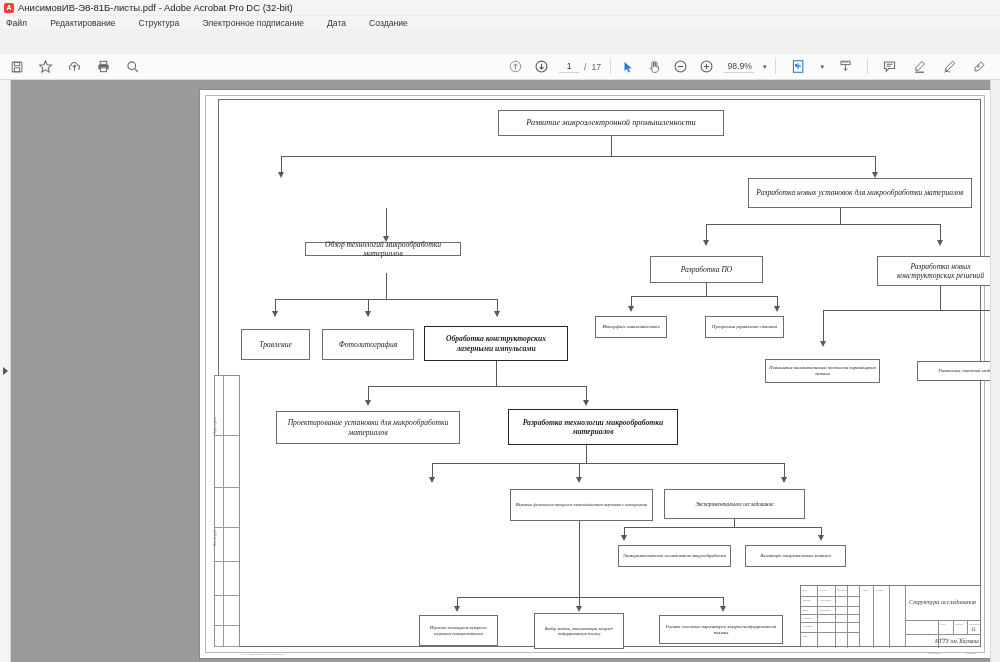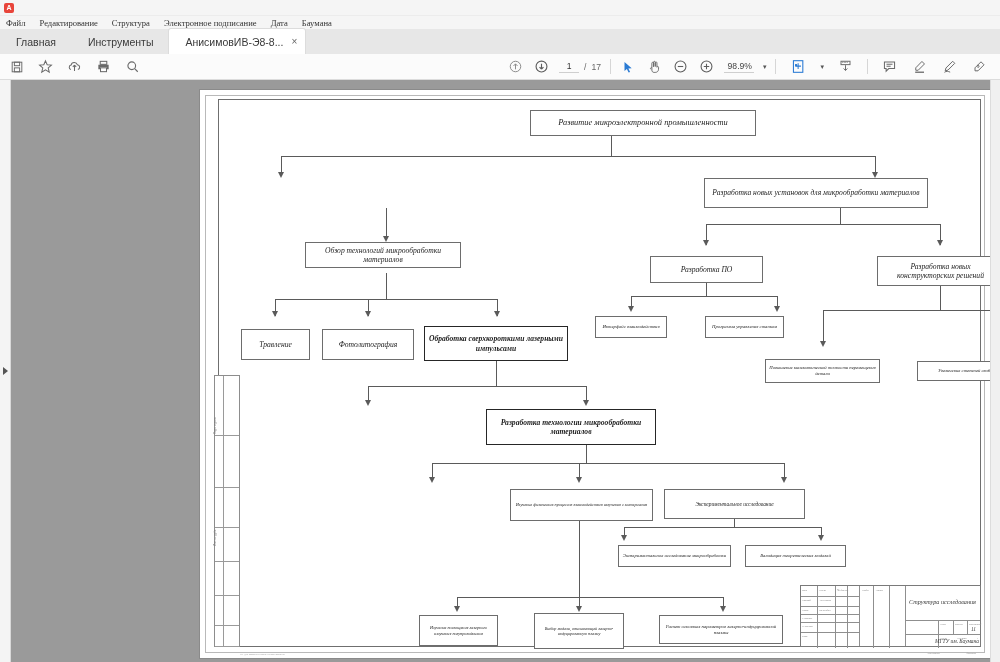--- a/index.html
+++ b/index.html
@@ -22,21 +22,21 @@
     width:10px; height:10px; border-radius:2px; background:#e8443a;
     color:#fff; font-size:7px; line-height:10px; text-align:center;
     font-weight:bold; margin-right:4px; flex:0 0 auto;
   }
   .title-text { font-size:9.5px; color:#222; white-space:nowrap; }
 
   
   .menubar {
     position:absolute; left:0; top:16px; width:1000px; height:13px;
     background:#f5f5f5; display:flex; align-items:center;
-    padding-left:6px; gap:14px;font-family:Liberation Serif, serif;
+    padding-left:6px; gap:23px;
   }
   .menu-item { font-size:8.6px; color:#333; white-space:nowrap; cursor:default; }
 
   
   .tabstrip {
     position:absolute; left:0; top:29px; width:1000px; height:25px;
     background:#e7e7e7; display:flex; align-items:flex-end;
   }
   .tab {
     height:25px; display:flex; align-items:center; padding:0 16px;
@@ -137,21 +137,21 @@
   .diagram { position:absolute; left:0; top:0; width:790px; height:568px; }
   .node {
     position:absolute; background:#fff; border:1px solid #6d6d6d;
     display:flex; align-items:center; justify-content:center;
     text-align:center; font-style:italic;
     font-family:"Liberation Serif", serif;
     color:#1d1d1d; line-height:1.22;
     padding:1px 3px;
   }
   .node.bold { border-width:1.6px; border-color:#262626; font-weight:bold; }
-  .node.t9  { font-size:8.4px;margin-left:32px; }
+  .node.t9  { font-size:8.4px; }
   .node.t8  { font-size:7.6px; }
   .node.t6  { font-size:5.4px; }
   .node.t5  { font-size:4.7px; }
   .node.t45 { font-size:4.2px; }
 
   .ln { position:absolute; background:#5a5a5a; }
   .lnv { width:1px; }
   .lnh { height:1px; }
   .arrow {
     position:absolute; width:0; height:0;
@@ -185,43 +185,32 @@
     background:#f0f0f0; border-left:1px solid #dcdcdc;
   }
 </style>
 </head>
 <body>
 
 <div id="app">
 
   <div class="titlebar">
     <div class="app-logo">A</div>
+    <div class="title-text">АнисимовИВ-Э8-81Б-листы.pdf - Adobe Acrobat Pro DC (32-bit)</div>
   </div>
 
   <div class="menubar">
     <div class="menu-item">Файл</div>
     <div class="menu-item">Редактирование</div>
     <div class="menu-item">Структура</div>
     <div class="menu-item">Электронное подписание</div>
     <div class="menu-item">Дата</div>
-    <div class="menu-item">Баумана</div>
+    <div class="menu-item">Создание</div>
   </div>
 
-  <div class="tabstrip">
-    <div class="tab">
-      <span>Главная</span>
-    </div>
-    <div class="tab">
-      <span>Инструменты</span>
-    </div>
-    <div class="tab active">
-      <span>АнисимовИВ-Э8-8...</span>
-      <span class="close">×</span>
-    </div>
-  </div>
 
   <div class="toolbar">
     <div class="tb-left">
       <div class="tb-btn">
         <svg width="14" height="14" viewBox="0 0 16 16" fill="none" stroke="#6a6a6a" stroke-width="1.1">
           <rect x="2.5" y="2.5" width="11" height="11"></rect>
             <rect x="5" y="2.5" width="6" height="4"></rect>
           <rect x="5" y="9" width="6" height="4.5"></rect>
         </svg>
       </div>
@@ -382,25 +371,25 @@
 
         <div class="node t9" style="left:298px;top:20px;width:226px;height:26px">Развитие микроэлектронной промышленности</div>
 
         <div class="ln lnv" style="left:411px;top:46px;height:20px"></div>
         <div class="ln lnh" style="left:81px;top:66px;width:594px"></div>
         <div class="ln lnv" style="left:81px;top:66px;height:20px"></div>
         <div class="ln lnv" style="left:675px;top:66px;height:20px"></div>
         <div class="arrow" style="left:77.5px;top:82px"></div>
         <div class="arrow" style="left:671.5px;top:82px"></div>
 
-        <div class="node t8" style="left:504px;top:88px;width:224px;height:30px">Разработка новых установок для микрообработки материалов</div>
+        <div class="node t8" style="left:548px;top:88px;width:224px;height:30px">Разработка новых установок для микрообработки материалов</div>
 
         <div class="ln lnv" style="left:186px;top:118px;height:32px"></div>
         <div class="arrow" style="left:182.5px;top:146px"></div>
-        <div class="node t8" style="left:105px;top:152px;width:156px;height:26px">Обзор технологий микрообработки материалов</div>
+        <div class="node t8" style="left:105px;top:152px;width:156px;height:14px">Обзор технологий микрообработки материалов</div>
 
         <div class="ln lnv" style="left:640px;top:118px;height:16px"></div>
         <div class="ln lnh" style="left:506px;top:134px;width:234px"></div>
         <div class="ln lnv" style="left:506px;top:134px;height:21px"></div>
         <div class="ln lnv" style="left:740px;top:134px;height:21px"></div>
         <div class="arrow" style="left:502.5px;top:150px"></div>
         <div class="arrow" style="left:736.5px;top:150px"></div>
 
         <div class="node t8" style="left:450px;top:166px;width:113px;height:27px">Разработка ПО</div>
         <div class="node t8" style="left:677px;top:166px;width:127px;height:30px">Разработка новых конструкторских решений</div>
@@ -409,21 +398,21 @@
         <div class="ln lnh" style="left:75px;top:209px;width:222px"></div>
         <div class="ln lnv" style="left:75px;top:209px;height:17px"></div>
         <div class="ln lnv" style="left:168px;top:209px;height:17px"></div>
         <div class="ln lnv" style="left:297px;top:209px;height:17px"></div>
         <div class="arrow" style="left:71.5px;top:221px"></div>
         <div class="arrow" style="left:164.5px;top:221px"></div>
         <div class="arrow" style="left:293.5px;top:221px"></div>
 
         <div class="node t8" style="left:41px;top:239px;width:69px;height:31px">Травление</div>
         <div class="node t8" style="left:122px;top:239px;width:92px;height:31px">Фотолитография</div>
-        <div class="node t8 bold" style="left:224px;top:236px;width:144px;height:35px">Обработка сверхкороткими лазерными импульсами</div>
+        <div class="node t8 bold" style="left:224px;top:236px;width:144px;height:35px">Обработка конструкторских лазерными импульсами</div>
 
         <div class="ln lnv" style="left:506px;top:193px;height:13px"></div>
         <div class="ln lnh" style="left:431px;top:206px;width:146px"></div>
         <div class="ln lnv" style="left:431px;top:206px;height:14px"></div>
         <div class="ln lnv" style="left:577px;top:206px;height:14px"></div>
         <div class="arrow" style="left:428px;top:216px" style2=""></div>
         <div class="arrow" style="left:574px;top:216px"></div>
 
         <div class="node t5" style="left:395px;top:226px;width:72px;height:22px">Интерфейс взаимодействия</div>
         <div class="node t5" style="left:505px;top:226px;width:79px;height:22px">Программа управления станком</div>
@@ -438,21 +427,22 @@
         <div class="node t5" style="left:565px;top:269px;width:115px;height:24px">Повышение кинематической точности перемещения детали</div>
         <div class="node t5" style="left:717px;top:271px;width:102px;height:20px">Увеличение степеней свободы</div>
 
         <div class="ln lnv" style="left:296px;top:271px;height:25px"></div>
         <div class="ln lnh" style="left:168px;top:296px;width:218px"></div>
         <div class="ln lnv" style="left:168px;top:296px;height:18px"></div>
         <div class="ln lnv" style="left:386px;top:296px;height:18px"></div>
         <div class="arrow" style="left:164.5px;top:310px"></div>
         <div class="arrow" style="left:382.5px;top:310px"></div>
 
-        <div class="node t8 bold" style="left:286px;top:319px;width:170px;height:36px">Разработка технологии микрообработки материалов</div>
+        <div class="node t8" style="left:76px;top:321px;width:184px;height:33px">Проектирование установки для микрообработки материалов</div>
+        <div class="node t8 bold" style="left:308px;top:319px;width:170px;height:36px">Разработка технологии микрообработки материалов</div>
 
         <div class="ln lnv" style="left:386px;top:355px;height:18px"></div>
         <div class="ln lnh" style="left:232px;top:373px;width:352px"></div>
         <div class="ln lnv" style="left:232px;top:373px;height:18px"></div>
         <div class="ln lnv" style="left:379px;top:373px;height:18px"></div>
         <div class="ln lnv" style="left:584px;top:373px;height:18px"></div>
         <div class="arrow" style="left:228.5px;top:387px"></div>
         <div class="arrow" style="left:375.5px;top:387px"></div>
         <div class="arrow" style="left:580.5px;top:387px"></div>
 

